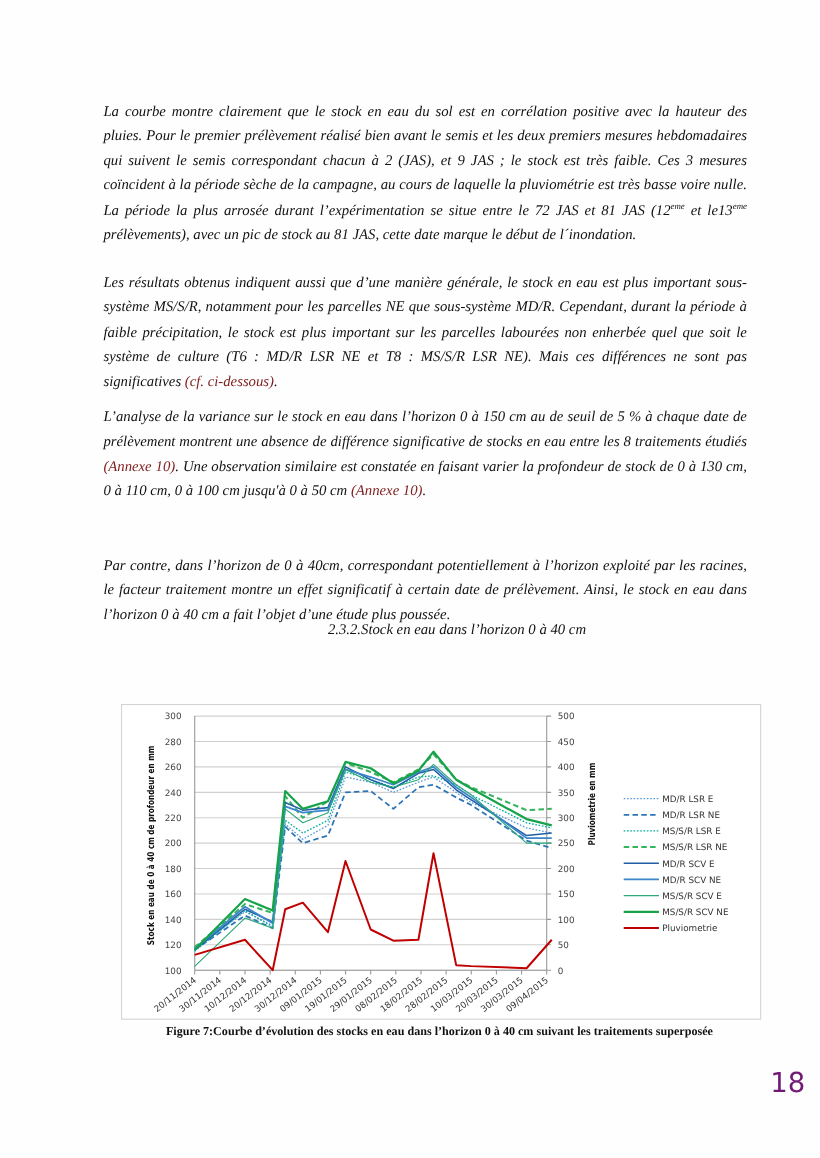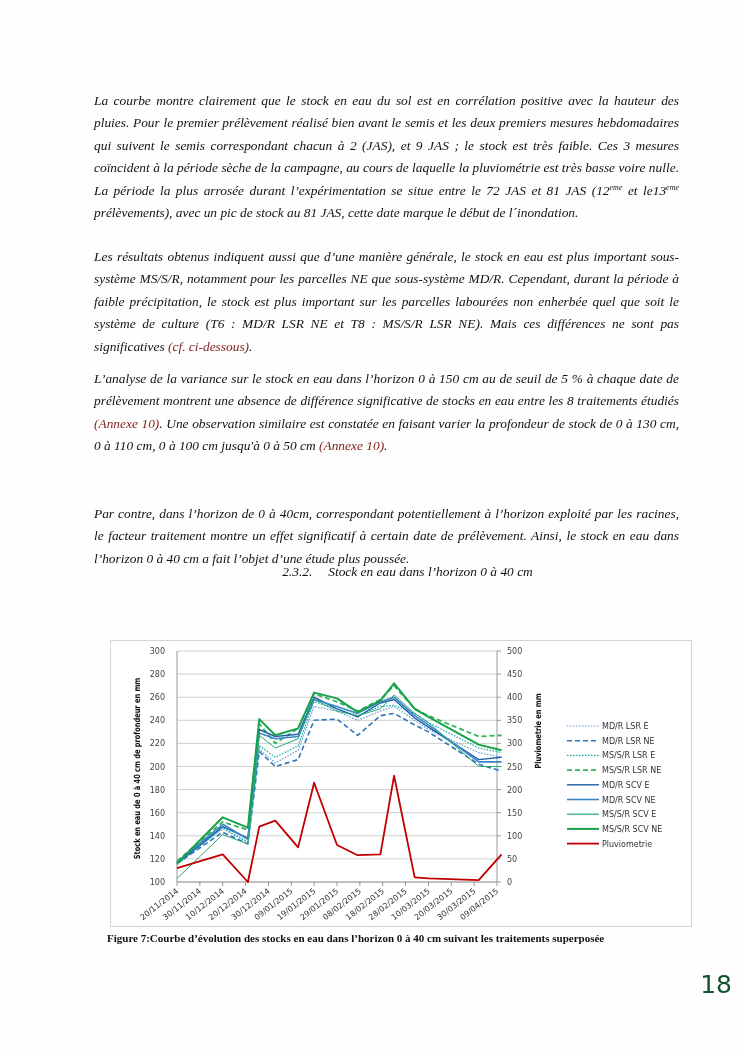--- a/index.html
+++ b/index.html
@@ -10,33 +10,33 @@
     font-family: "Liberation Serif", serif; font-size: 13.4px; line-height: 22.4px;
     color: #111; text-align: justify; margin: 0; font-style: italic;
   }
   .txt .lnk { color: #7f1d1d; }
   sup { font-size: 8px; line-height: 0; vertical-align: 5px; }
   .heading {
     position: absolute; left: 107px; width: 585px; top: 564px;
     font-family: "Liberation Serif", serif; font-style: italic; font-size: 13.4px;
     text-align: center; color: #111;
   }
-  .heading .num { display: inline-block; width: 62px; text-align: center; }
+  .heading .num { display: inline-block; width: 62px; text-align: right; }
   .chart-frame {
     position: absolute; left: 110px; top: 640px; width: 582px; height: 287px;
     border: 1px solid #d4d4d4; background: #fff; box-sizing: border-box;
   }
   .caption {
     position: absolute; left: 107px; width: 585px; top: 932px;
     font-family: "Liberation Serif", serif; font-weight: bold; font-size: 11px; line-height: 13.5px;
-    text-align: left; color: #111;
+    text-align: center; color: #111;
   }
   .page-num {
     position: absolute; right: 13px; top: 970px;
-    font-family: "DejaVu Sans", sans-serif; font-size: 25px; color: #14532d;
+    font-family: "DejaVu Sans", sans-serif; font-size: 25px; color: #701a75;
   }
   svg text { font-family: "DejaVu Sans", sans-serif; }
 </style>
 </head>
 <body>
 
 <div class="page">
 
   <p class="txt" style="top:90px;"><span>La courbe montre clairement que le stock en eau du sol est en corrélation positive avec la hauteur des pluies. Pour le premier prélèvement réalisé bien avant le semis et les deux premiers mesures hebdomadaires qui suivent le semis correspondant chacun à 2  (JAS), et 9 JAS ; le stock est très faible. Ces 3 mesures coïncident à la période sèche de la campagne, au cours de laquelle la pluviométrie est très basse voire nulle. La période la plus arrosée durant l’expérimentation se situe entre le 72 JAS et 81 JAS (12</span><sup>eme</sup><span> et le13</span><sup>eme</sup><span> prélèvements), avec un pic de stock au 81 JAS, cette date marque le début de l´inondation.</span></p>
 

